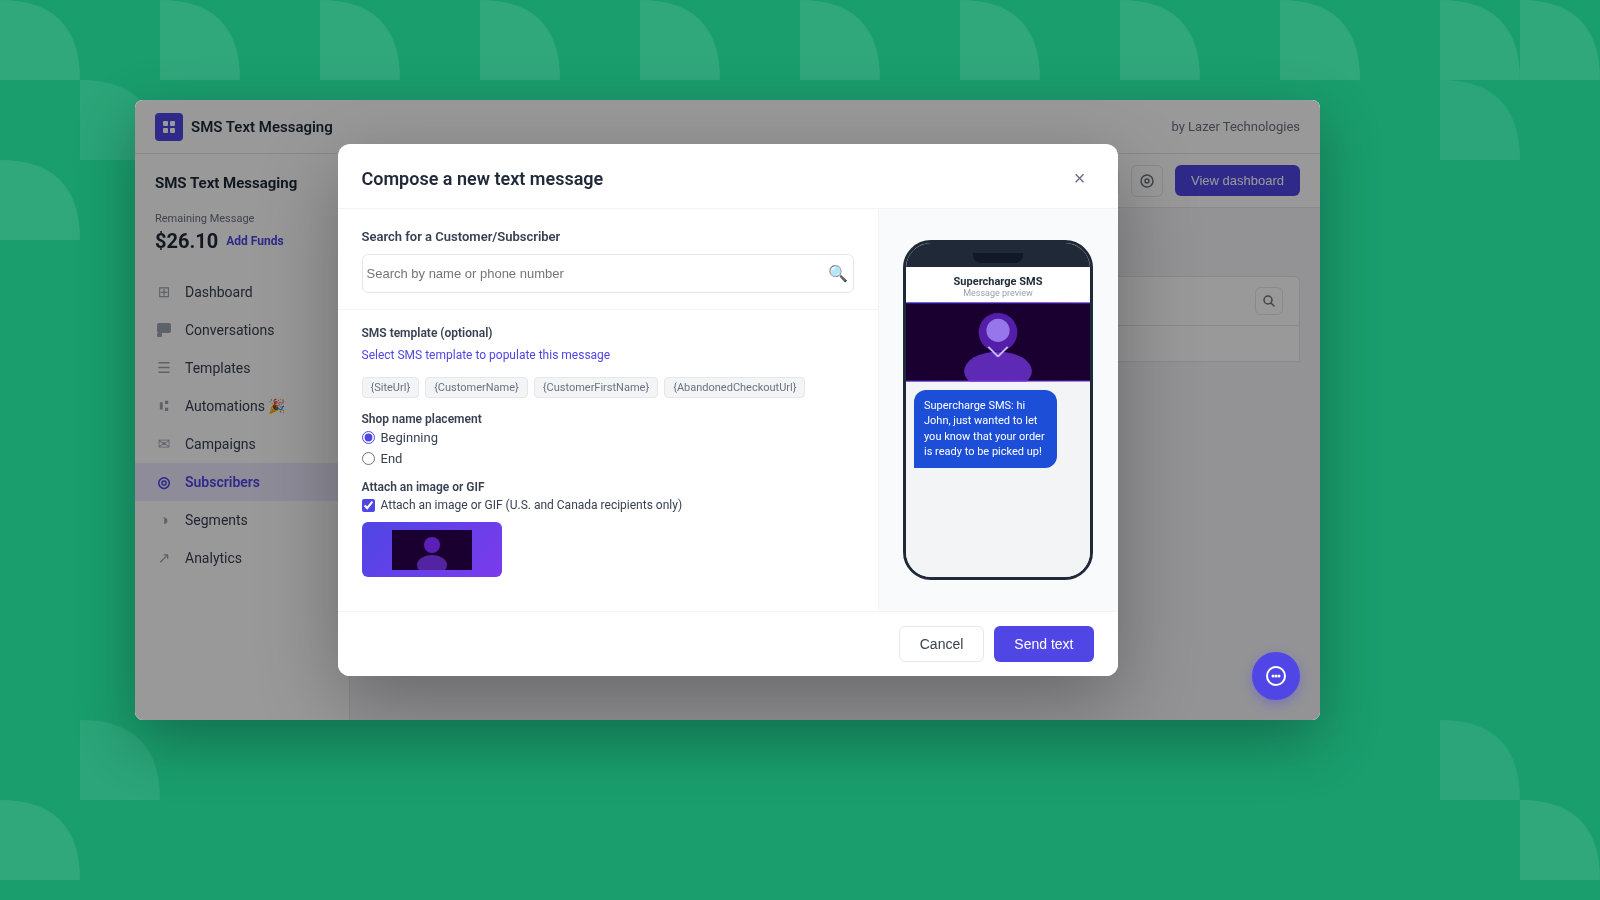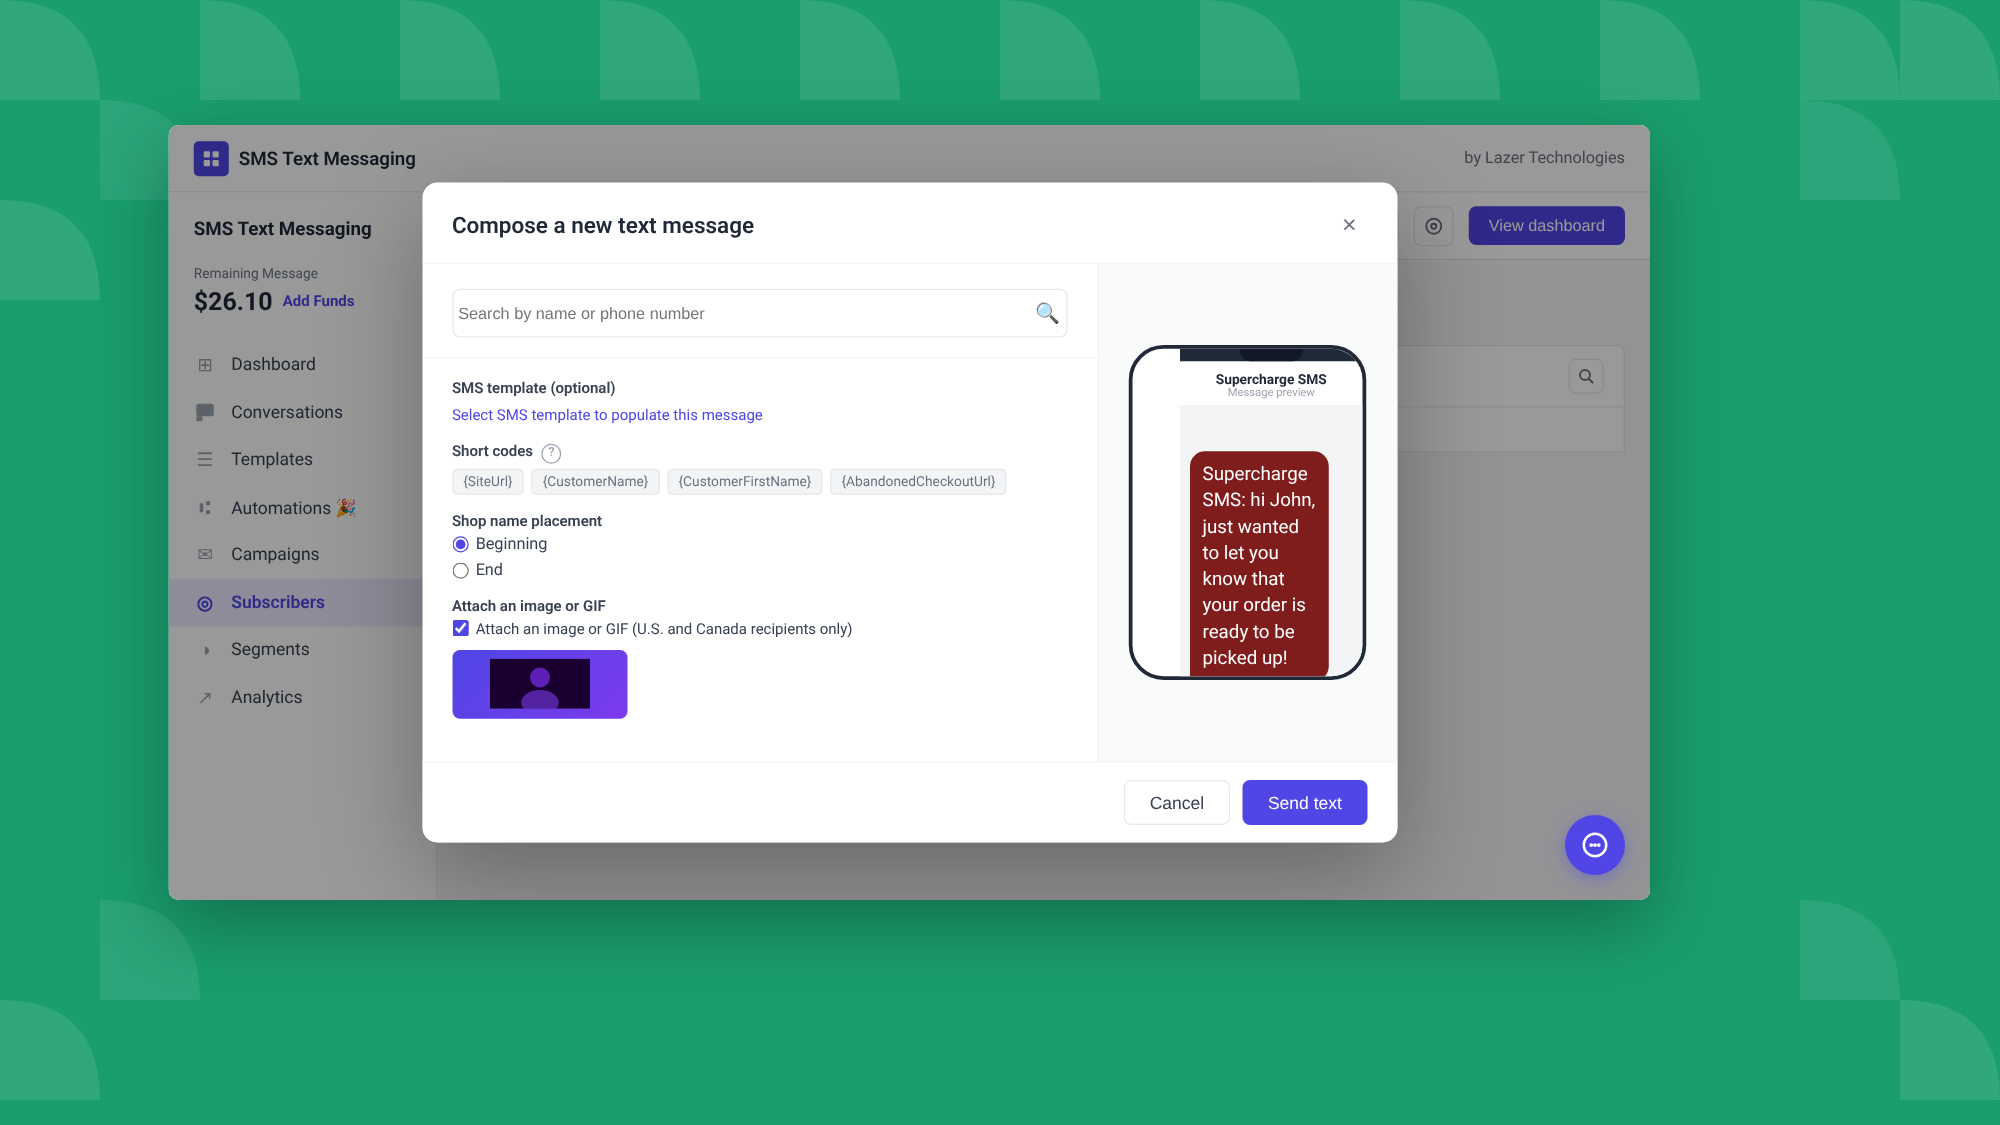--- a/index.html
+++ b/index.html
@@ -333,29 +333,28 @@
       background: #f9fafb;
       padding: 20px 16px;
       display: flex;
       align-items: center;
       justify-content: center;
     }
 
     
     .phone-mockup {
       width: 190px;
-      height: 268px;
+      height: 340px;
       background: white;
       border: 3px solid #1f2937;
       border-radius: 28px;
       overflow: hidden;
       position: relative;
       display: flex;
       flex-direction: column;
-      padding-left: 38px;
     }
     .phone-header {
       padding: 8px 12px 4px;
       text-align: center;
     }
     .phone-app-name {
       font-size: 11px;
       font-weight: 700;
       color: #1f2937;
     }
@@ -373,28 +372,27 @@
       display: flex;
       align-items: center;
       justify-content: center;
     }
     .phone-body {
       flex: 1;
       padding: 8px;
       background: #f3f4f6;
     }
     .phone-bubble {
-      background: #7f1d1d;
+      background: #1d4ed8;
       color: white;
       padding: 8px 10px;
       border-radius: 12px 12px 12px 0;
-      font-size: 15px;
+      font-size: 11px;
       line-height: 1.4;
       max-width: 85%;
-      margin-top: 29px;
     }
 
     
     .section-label {
       font-size: 13px;
       font-weight: 600;
       color: #374151;
       margin-bottom: 10px;
     }
     .search-field {
@@ -727,38 +725,35 @@
 
       <div class="modal-header">
         <span class="modal-title">Compose a new text message</span>
         <button class="modal-close">×</button>
       </div>
 
       <div class="modal-body">
 
         <div class="modal-left">
 
+          <div class="section-label">Search for a Customer/Subscriber</div>
           <div class="search-field">
             <input type="text" style="border: none; outline: none; flex: 1 1 0%; font-size: 13px; color: rgb(156, 163, 175);" placeholder="Search by name or phone number">
             <span class="search-field-icon">🔍</span>
           </div>
 
           <div class="divider"></div>
 
 
           <div class="field-group">
             <div class="field-title">SMS template (optional)</div>
             <a class="field-link">Select SMS template to populate this message</a>
           </div>
 
           <div class="field-group">
-            <div class="field-title">
-              <span>Short codes</span>
-              <span class="help-icon">?</span>
-            </div>
             <div class="short-codes-row">
               <span class="short-code-tag">{SiteUrl}</span>
               <span class="short-code-tag">{CustomerName}</span>
               <span class="short-code-tag">{CustomerFirstName}</span>
               <span class="short-code-tag">{AbandonedCheckoutUrl}</span>
             </div>
           </div>
 
           <div class="field-group">
             <div class="field-title">Shop name placement</div>

